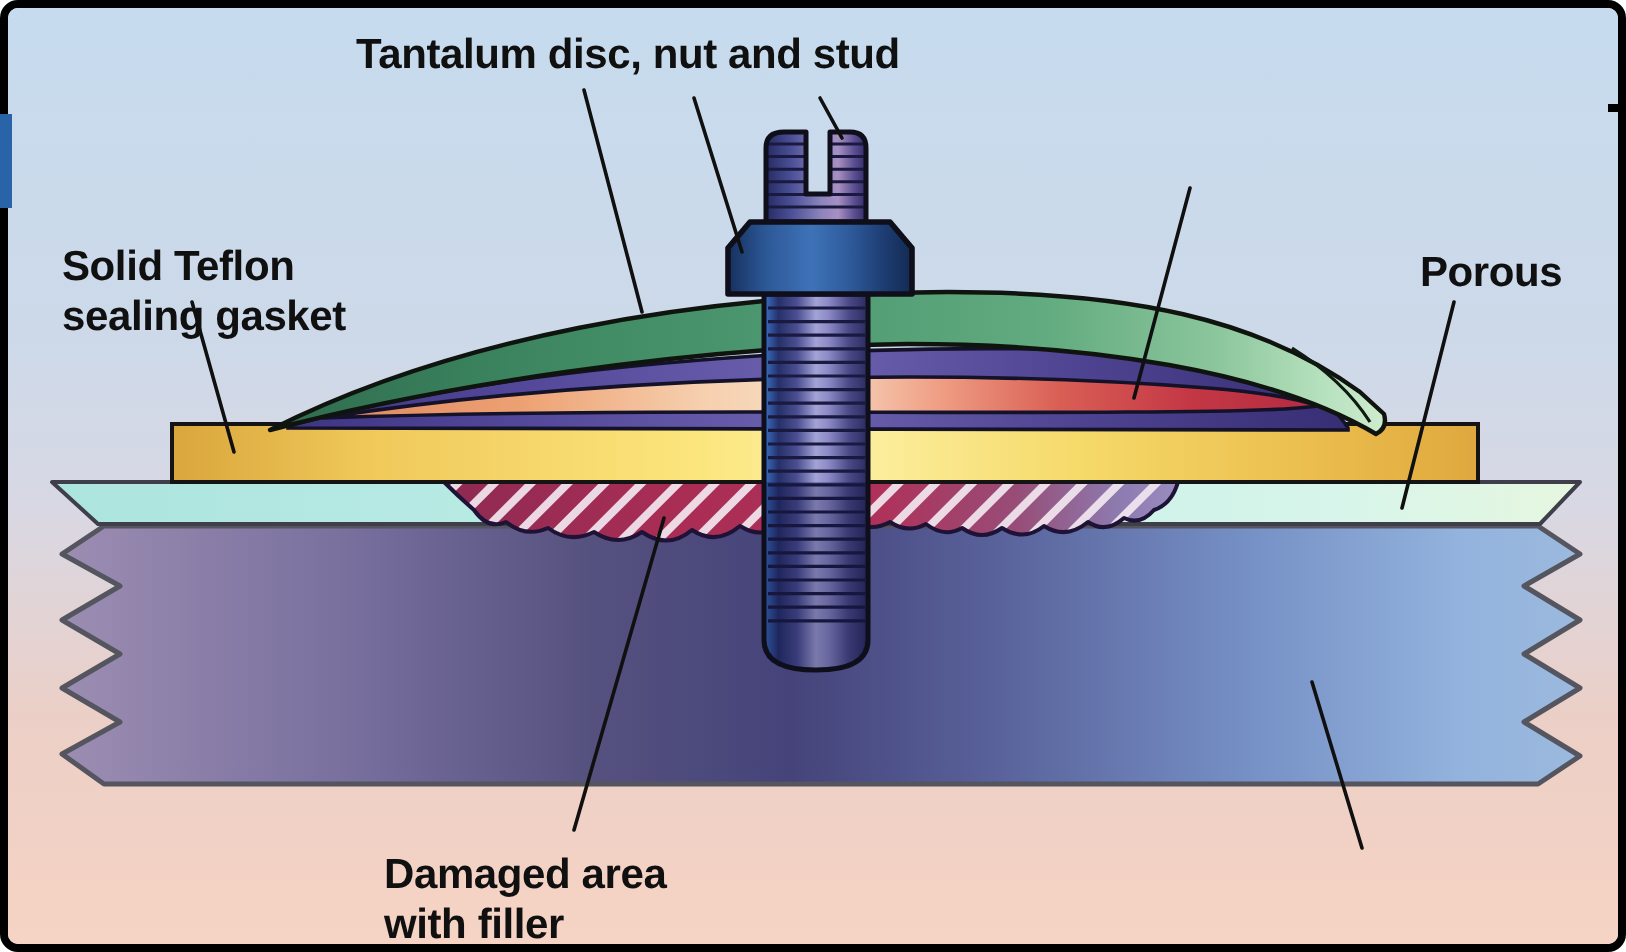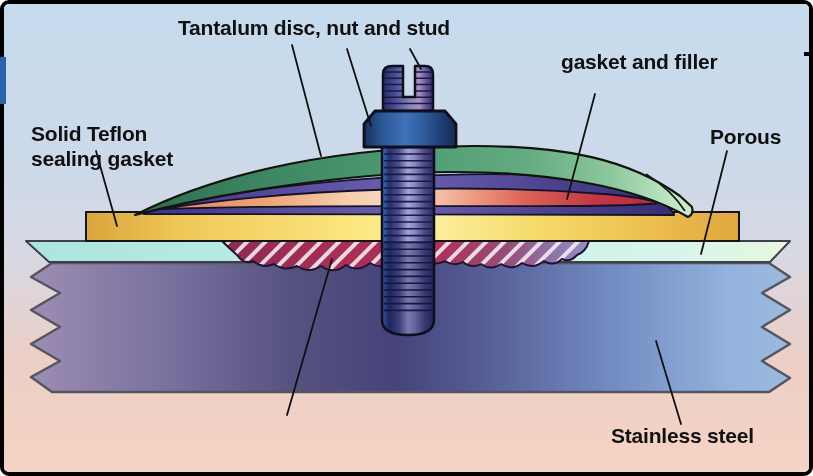--- a/index.html
+++ b/index.html
@@ -215,21 +215,23 @@
         <line x1="677" y1="420" x2="652" y2="337"></line>
       </g>
     </svg>
 
     <div class="lbl" id="lbl-tantalum">Tantalum disc, nut and stud</div>
     <div class="lbl" id="lbl-solid">
       <span>Solid Teflon</span>
       <span>sealing gasket</span>
     </div>
     <div class="lbl" id="lbl-porous">
-      <span>gasket and filler</span>
     </div>
     <div class="lbl" id="lbl-glass">Porous</div>
-    <div class="lbl" id="lbl-stainless">Stainless steel</div>
+    <div class="lbl" id="lbl-damaged">
+      <span>Damaged area</span>
+      <span>with filler</span>
+    </div>
   </div>
 
   <div id="artifact-left"></div>
   <div id="artifact-right"></div>
 </div>
 
 </body></html>

